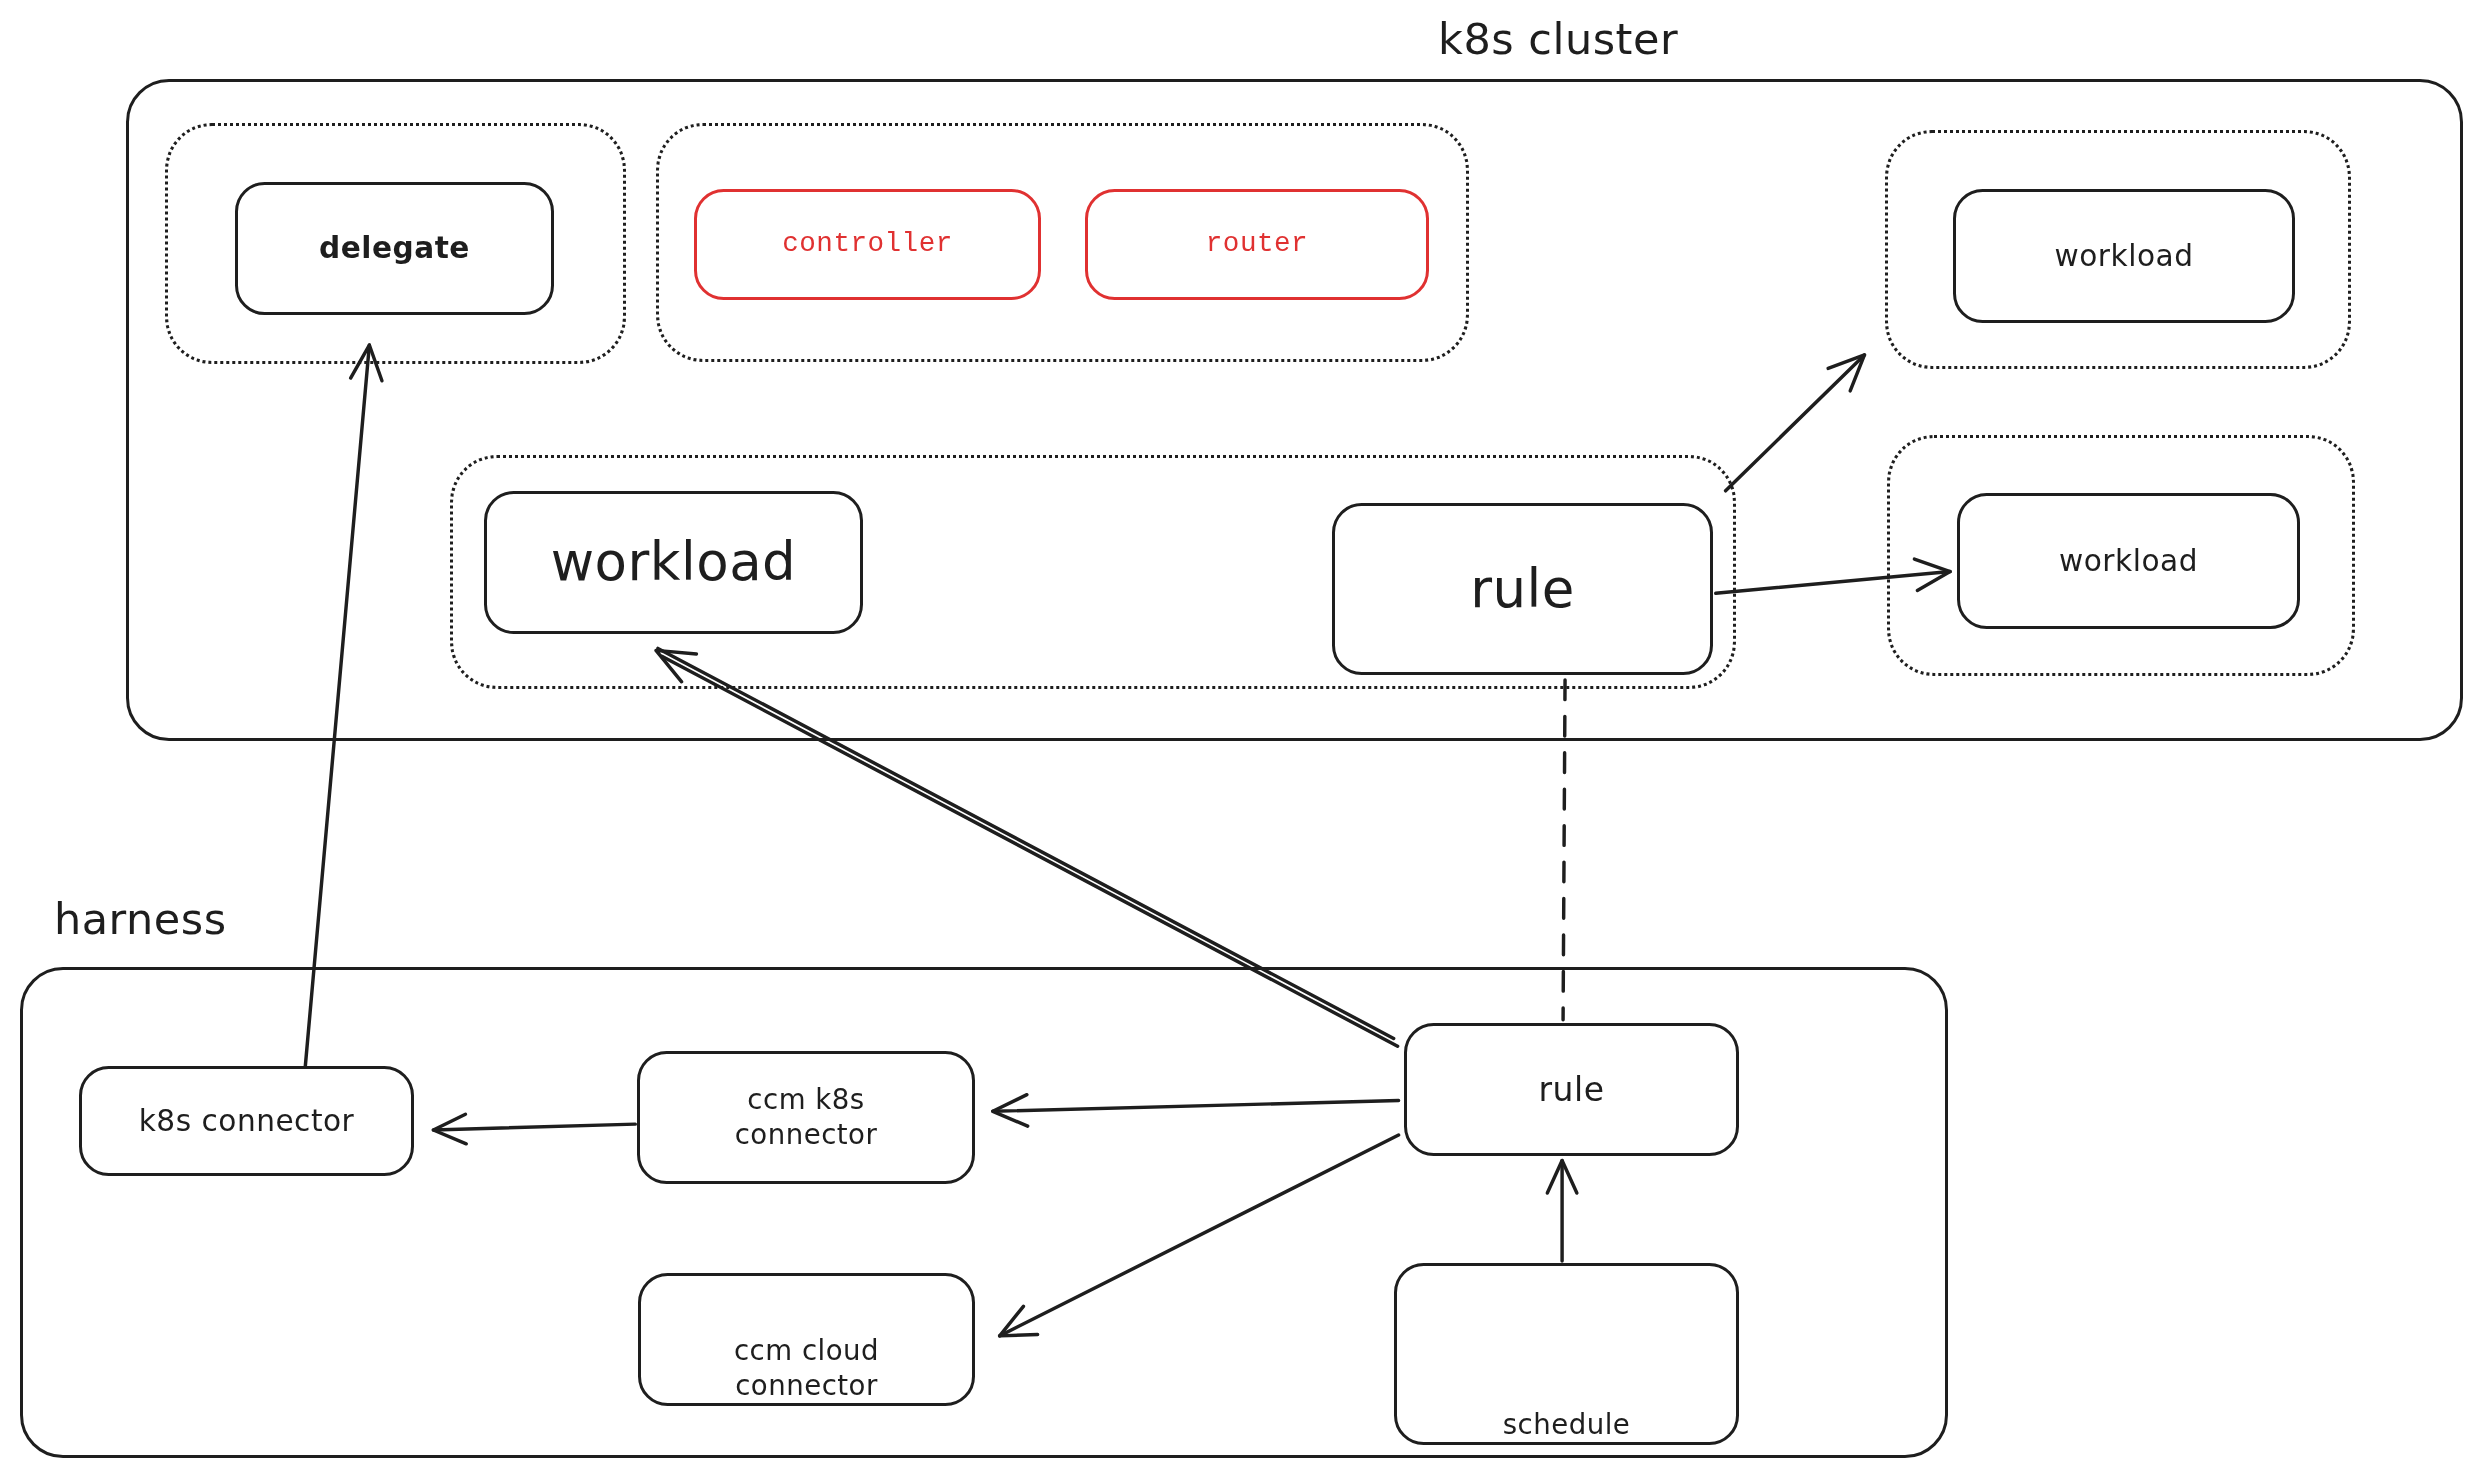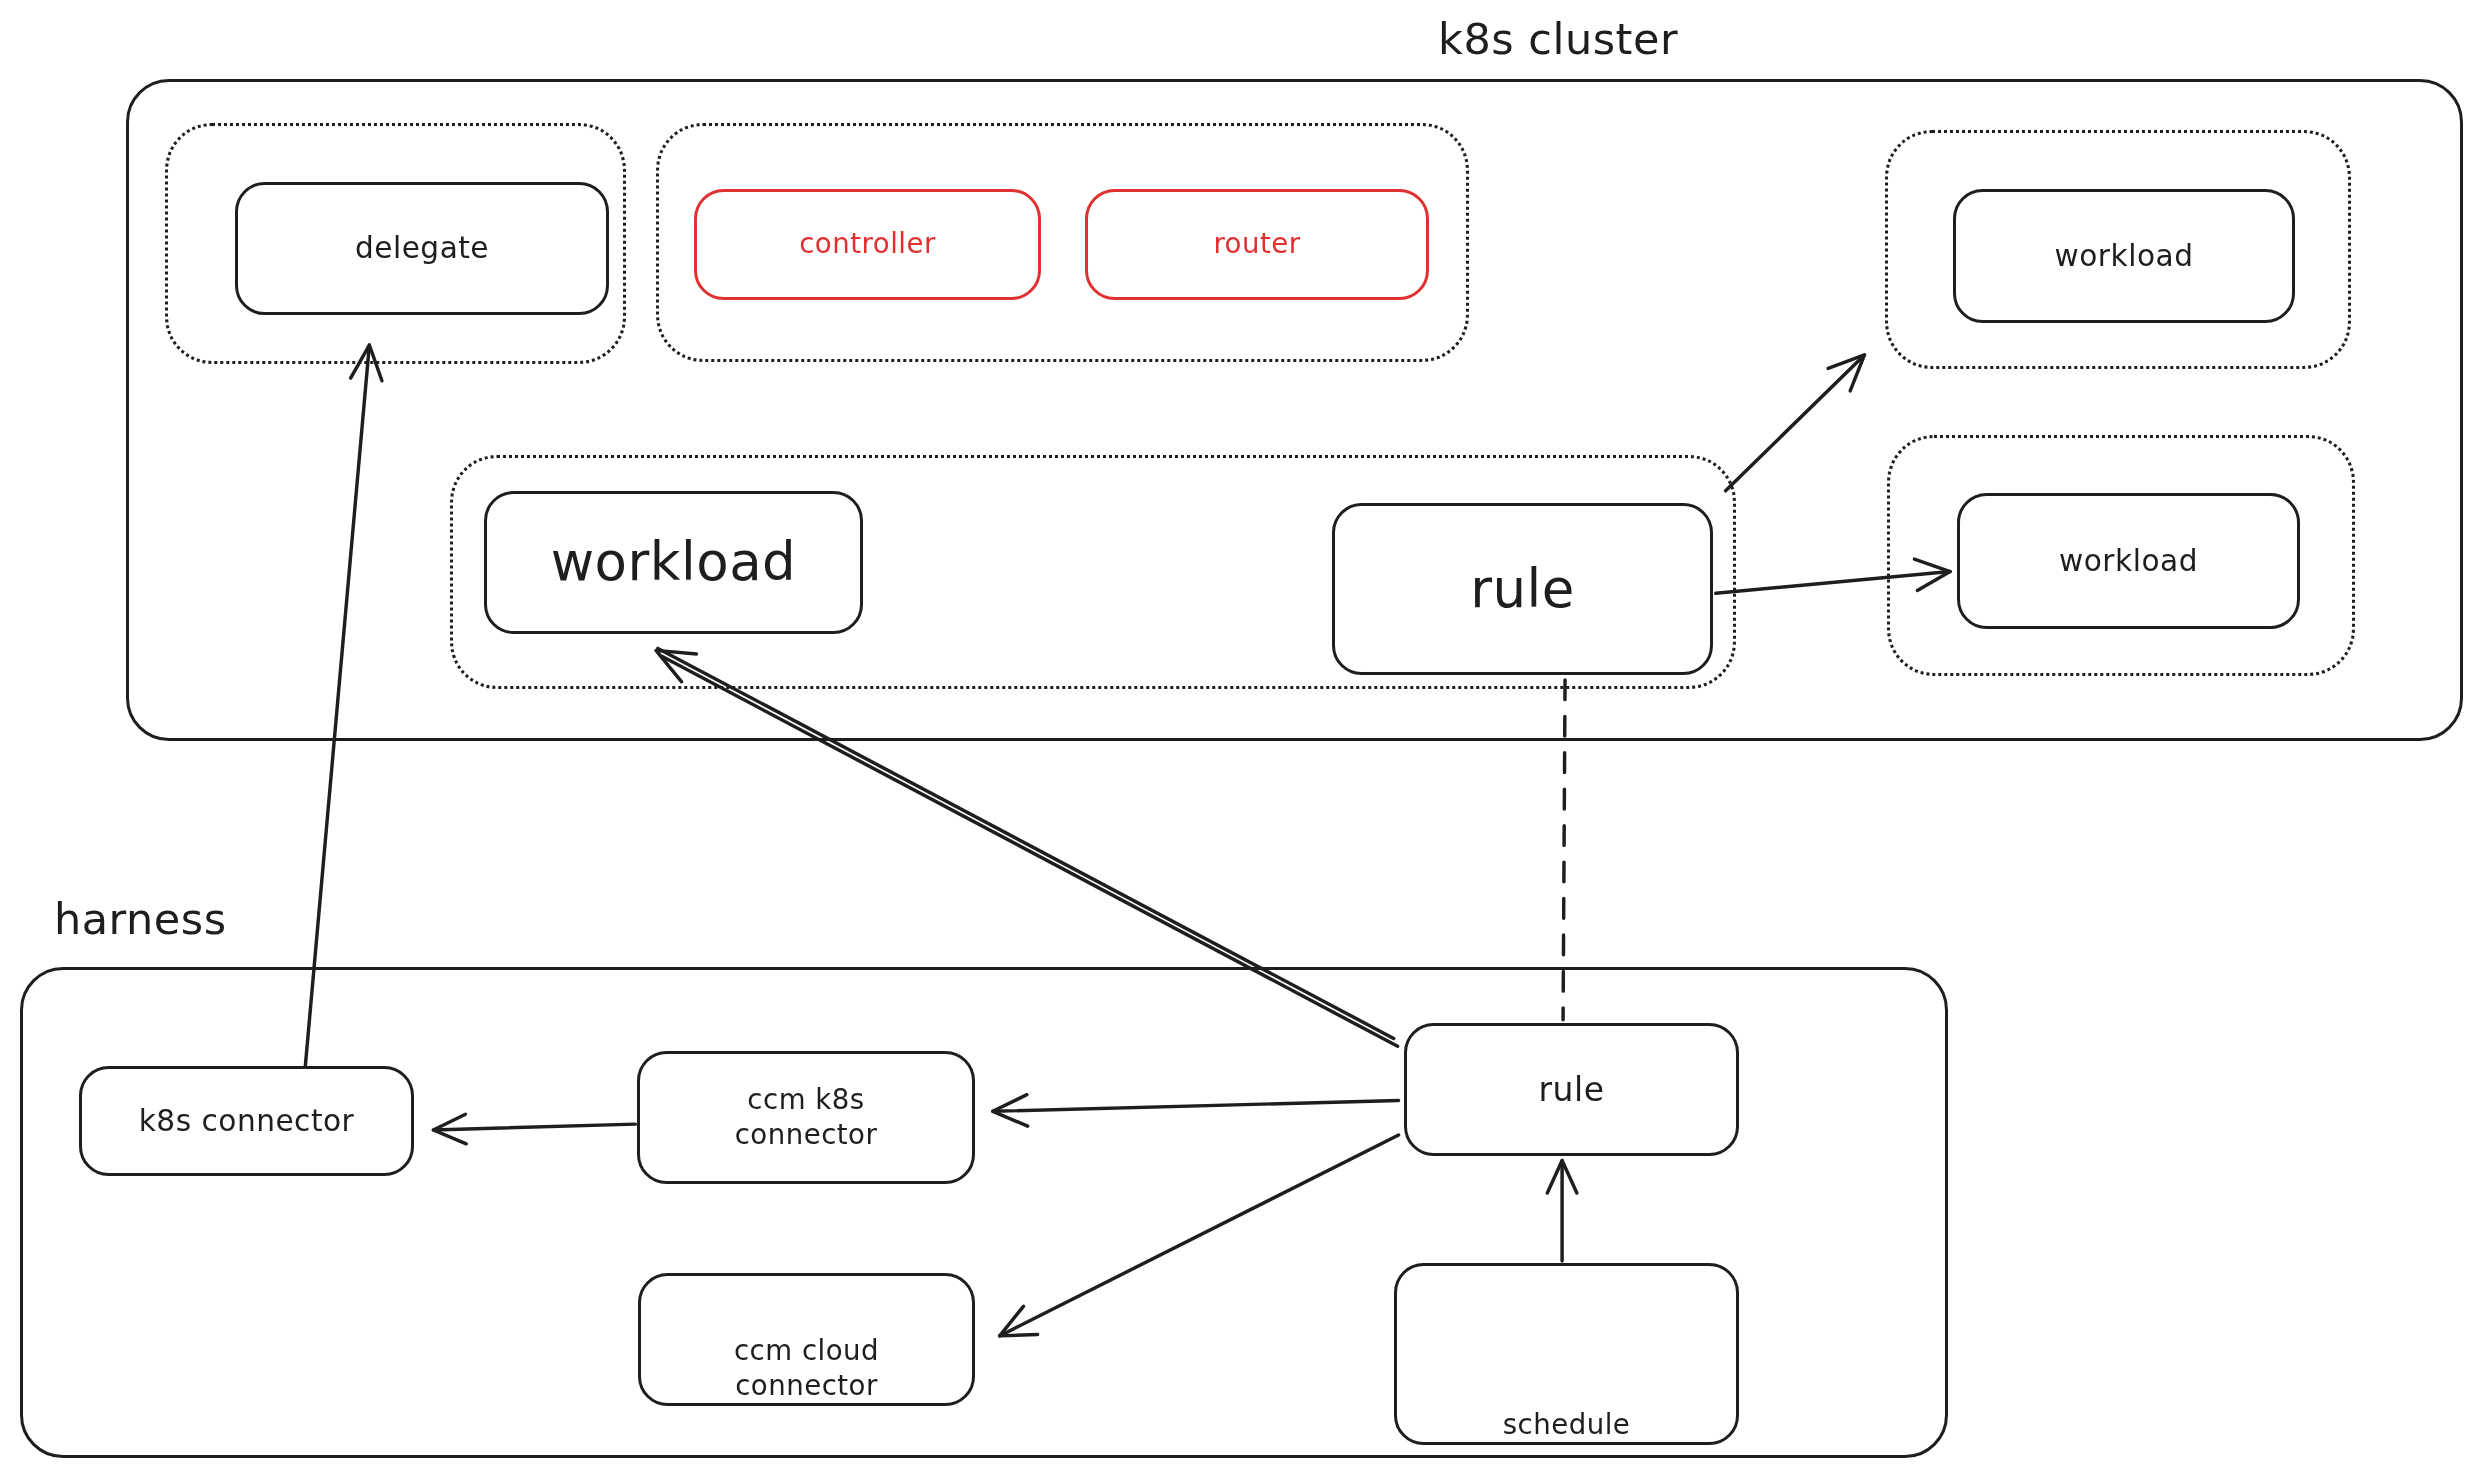--- a/index.html
+++ b/index.html
@@ -36,21 +36,21 @@
     border-radius: 29.6px;
     background: transparent;
     display: flex;
     flex-direction: column;
     align-items: center;
     justify-content: center;
     text-align: center;
     line-height: 1.25;
     letter-spacing: 0.5px;
   }
-  .node.red { border-color: #e03131; color: #e03131; }
+  .node.red { border-color: #e03131; color: #e03131; font-family: Liberation Mono, monospace; }
 
   .fs-sm  { font-size: 27.6px; }
   .fs-md  { font-size: 29.6px; }
   .fs-lg  { font-size: 33px; }
   .fs-xl  { font-size: 53px; }
 
   .group-title {
     font-size: 43px;
     letter-spacing: 0.5px;
     white-space: nowrap;
@@ -74,21 +74,21 @@
 </head>
 <body>
 
 <div class="canvas">
 
   <div class="abs group-title" style="left:1438px; top:13.8px;">k8s cluster</div>
 
   <div class="abs outer" style="left:126px; top:79px; width:2337px; height:662px;"></div>
 
   <div class="abs dotted" style="left:165px; top:123px; width:461px; height:241px;"></div>
-  <div class="abs node fs-md" style="left:235px; top:182px; width:374px; height:133px;">
+  <div class="abs node fs-md" style="left:235px; top:182px; width:319px; height:133px;font-weight:bold;">
     <span>delegate</span>
   </div>
 
   <div class="abs dotted" style="left:656px; top:123px; width:813px; height:239px;"></div>
   <div class="abs node red fs-sm" style="left:694px; top:189px; width:347px; height:111px;">
     <span>controller</span>
   </div>
   <div class="abs node red fs-sm" style="left:1085px; top:189px; width:344px; height:111px;">
     <span>router</span>
   </div>

